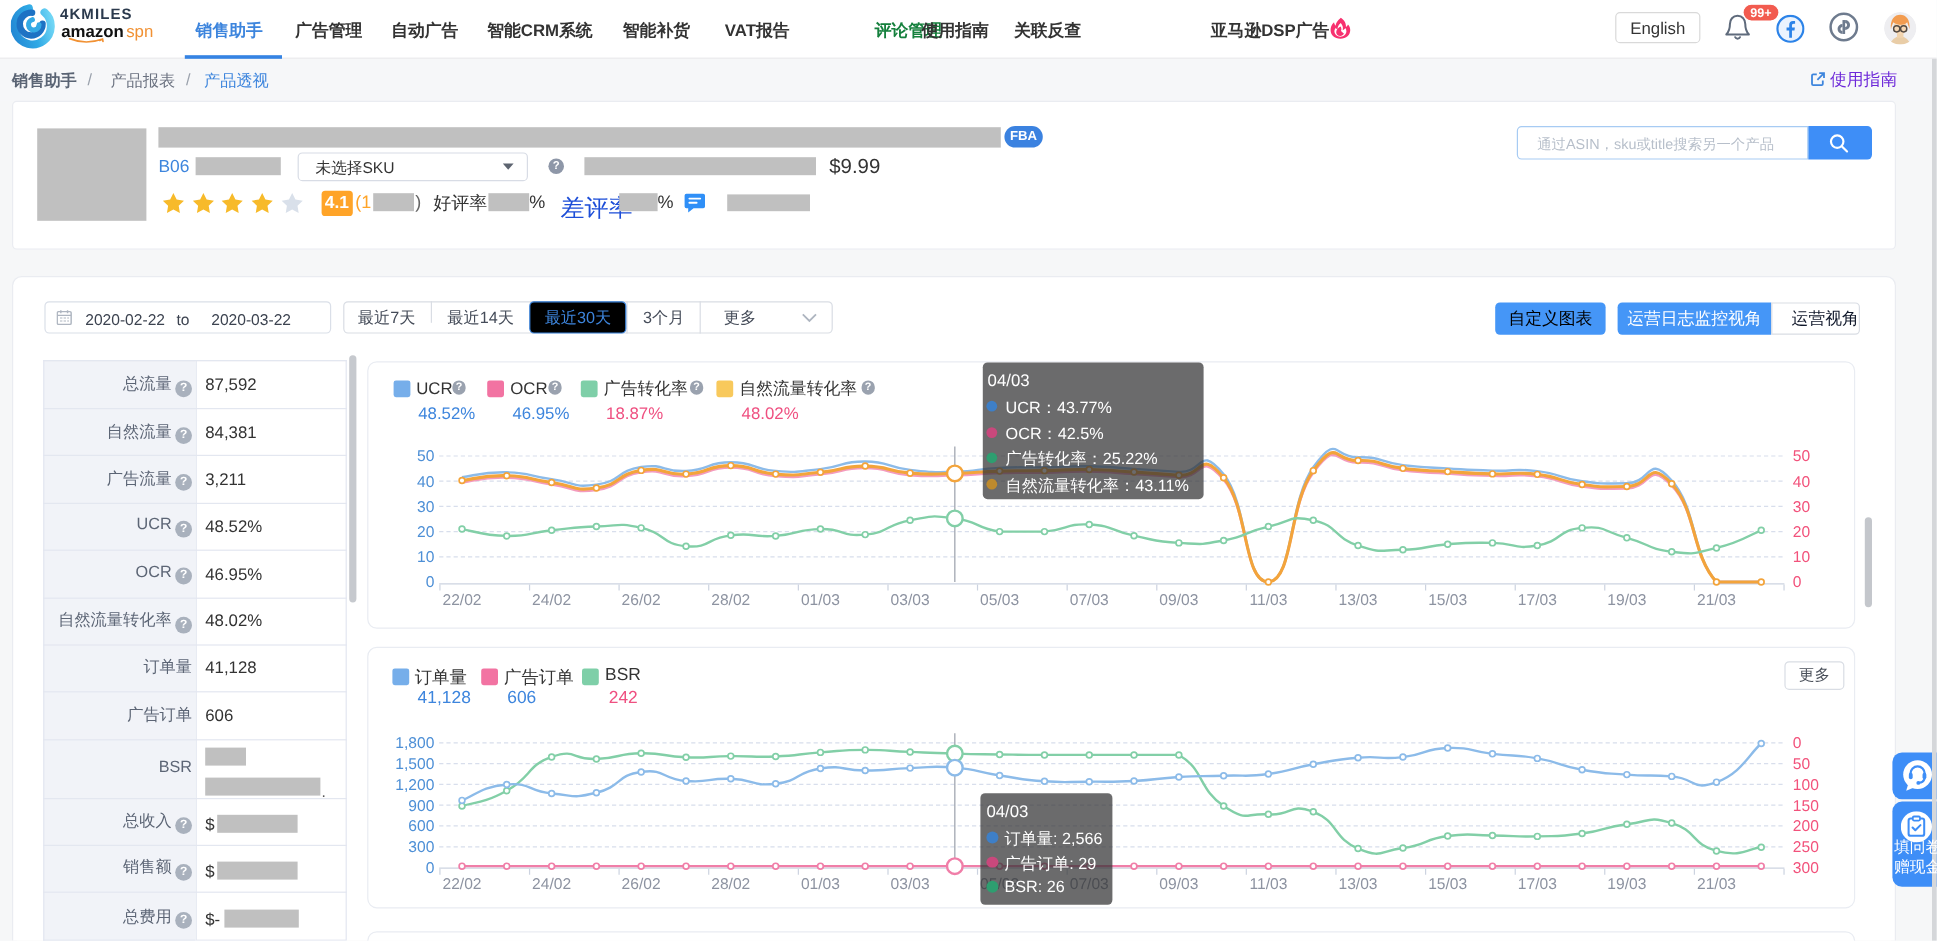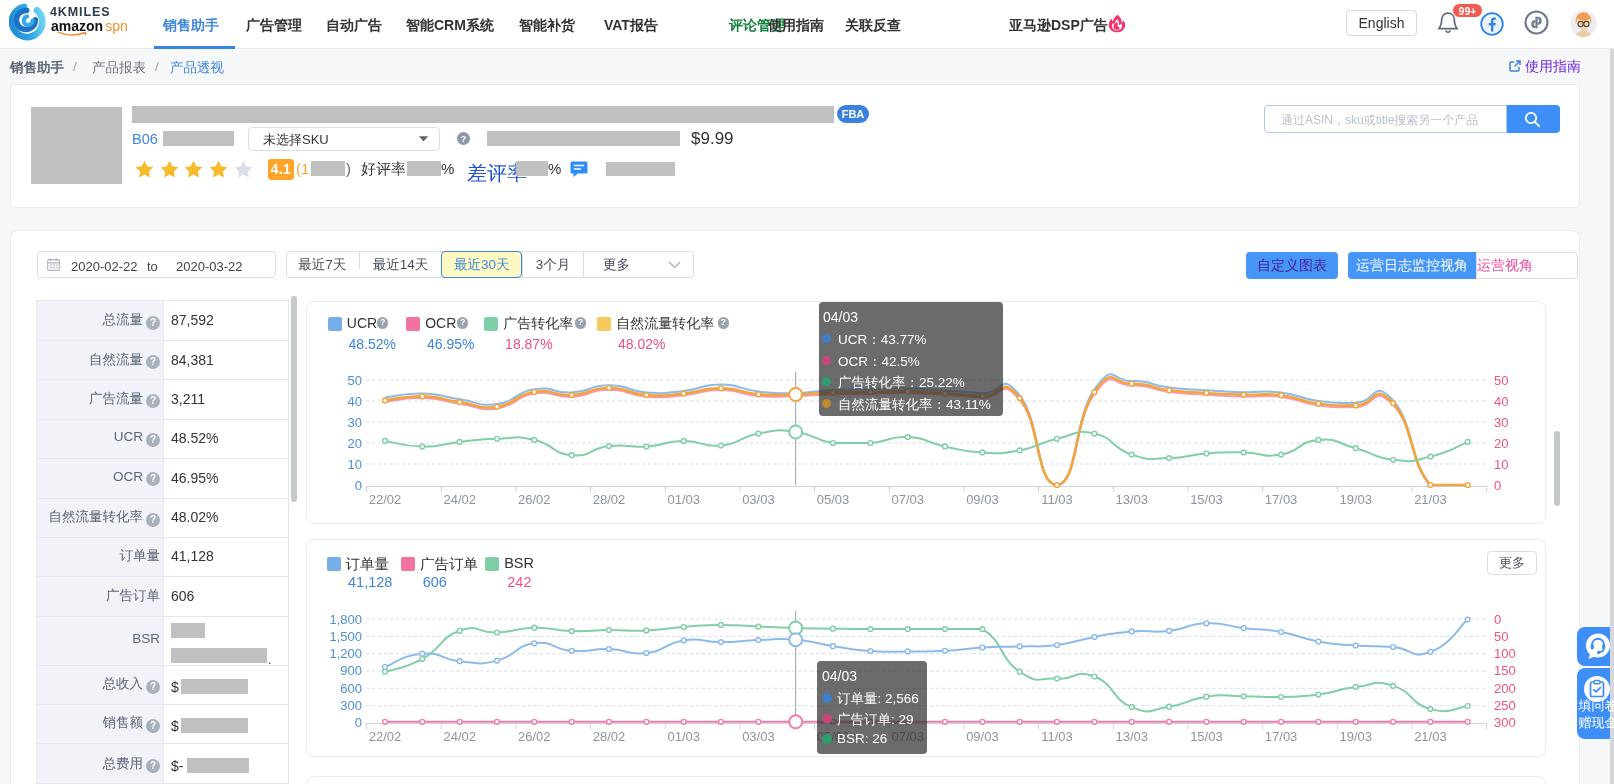--- a/index.html
+++ b/index.html
@@ -155,29 +155,29 @@
     <rect x="0.7" y="1.7" width="11.6" height="10.6" rx="1" fill="none" stroke="#aeb5c0" stroke-width="1.2"></rect>
     <path d="M0.7 4.8 h11.6 M3.7 0.6 v2.4 M9.3 0.6 v2.4" stroke="#aeb5c0" stroke-width="1.2"></path>
     <path d="M3 7 h2 M3 9.5 h2 M6 7 h2 M6 9.5 h2 M9 7 h1.5 M9 9.5 h1.5" stroke="#aeb5c0" stroke-width="1"></path>
   </svg>
 <div class="abs" style="left:71px;top:258.5px;font-size:13px;color:#3c4350;">2020-02-22</div>
 <div class="abs" style="left:147px;top:258.5px;font-size:13px;color:#3c4350;">to</div>
 <div class="abs" style="left:176px;top:258.5px;font-size:13px;color:#3c4350;">2020-03-22</div>
 <div class="abs" style="left:285.7px;top:251px;width:408px;height:27px;border:1px solid #d9dde4;border-radius:4px;background:#fff;"></div>
 <div class="abs" style="left:285.7px;top:251px;width:73.1px;height:27px;color:#454c59;font-size:13.5px;text-align:center;line-height:27px;">最近7天</div>
 <div class="abs" style="left:358.8px;top:251px;width:82.5px;height:18px;border-left:1px solid #d9dde4;color:#454c59;font-size:13.5px;text-align:center;line-height:27px;">最近14天</div>
-<div class="abs" style="left:441.3px;top:251px;width:80.7px;height:27px;border:1px solid #3d85dd;border-radius:4px;background:#fef9c3;color:#3d85dd;font-size:13.5px;text-align:center;line-height:25px;z-index:3;">最近30天</div>
+<div class="abs" style="left:441.3px;top:251px;width:80.7px;height:27px;border:1px solid #3d85dd;border-radius:4px;background:#000000;color:#3d85dd;font-size:13.5px;text-align:center;line-height:25px;z-index:3;">最近30天</div>
 <div class="abs" style="left:522px;top:251px;width:61.1px;height:27px;border-left:1px solid #d9dde4;color:#454c59;font-size:13.5px;text-align:center;line-height:27px;">3个月</div>
 <div class="abs" style="left:583.1px;top:251px;width:110.6px;height:27px;border-left:1px solid #d9dde4;color:#454c59;font-size:13.5px;text-align:left;padding-left:19px;line-height:27px;">更多</div>
 <svg class="abs" style="left:668px;top:261px" width="13" height="8" viewBox="0 0 13 8">
     <path d="M1 1 L6.5 6.5 L12 1" fill="none" stroke="#aeb5c0" stroke-width="1.5"></path>
   </svg>
-<div class="abs" style="left:1246px;top:251.5px;width:92px;height:27px;background:#4596f7;border-radius:4px;color:#4c1d95;font-size:14px;text-align:center;line-height:27px;">自定义图表</div>
+<div class="abs" style="left:1246px;top:251.5px;width:92px;height:27px;background:#4596f7;border-radius:4px;color:#000000;font-size:14px;text-align:center;line-height:27px;">自定义图表</div>
 <div class="abs" style="left:1348px;top:251.5px;width:128px;height:27px;background:#4596f7;border-radius:4px 0 0 4px;color:#fff;font-size:14px;text-align:center;line-height:27px;">运营日志监控视角</div>
-<div class="abs" style="left:1476px;top:251.5px;width:102px;height:27px;background:#fff;border:1px solid #d9dde4;border-radius:0 4px 4px 0;color:#ec4899;font-size:14px;text-align:left;line-height:25px;">运营视角</div>
+<div class="abs" style="left:1476px;top:251.5px;width:74px;height:27px;background:#fff;border:1px solid #d9dde4;border-radius:0 4px 4px 0;color:#0f172a;font-size:14px;text-align:right;line-height:25px;">运营视角</div>
 <div class="abs" style="left:36px;top:300px;width:127.4px;height:484px;background:#f1f3f8;border:1px solid #e3e7f0;border-right:none;"></div>
 <div class="abs" style="left:163.4px;top:300px;width:125.6px;height:484px;background:#fff;border:1px solid #e3e7f0;"></div>
 <div class="abs" style="left:36px;top:311.0px;width:124px;text-align:right;font-size:13.5px;color:#5c6575;">总流量<span style="display:inline-block;width:14px;height:14px;background:#a9b1bd;border-radius:7px;color:#fff;font-size:10px;font-weight:700;text-align:center;line-height:14px;vertical-align:-1.5px;margin-left:3px;">?</span></div>
 <div class="abs" style="left:36px;top:300px;width:253px;height:1px;background:#e3e7f0;"></div>
 <div class="abs" style="left:171px;top:312.0px;font-size:14px;color:#333;">87,592</div>
 <div class="abs" style="left:36px;top:350.5px;width:124px;text-align:right;font-size:13.5px;color:#5c6575;">自然流量<span style="display:inline-block;width:14px;height:14px;background:#a9b1bd;border-radius:7px;color:#fff;font-size:10px;font-weight:700;text-align:center;line-height:14px;vertical-align:-1.5px;margin-left:3px;">?</span></div>
 <div class="abs" style="left:36px;top:340px;width:253px;height:1px;background:#e3e7f0;"></div>
 <div class="abs" style="left:171px;top:351.5px;font-size:14px;color:#333;">84,381</div>
 <div class="abs" style="left:36px;top:389.75px;width:124px;text-align:right;font-size:13.5px;color:#5c6575;">广告流量<span style="display:inline-block;width:14px;height:14px;background:#a9b1bd;border-radius:7px;color:#fff;font-size:10px;font-weight:700;text-align:center;line-height:14px;vertical-align:-1.5px;margin-left:3px;">?</span></div>
 <div class="abs" style="left:36px;top:379px;width:253px;height:1px;background:#e3e7f0;"></div>

